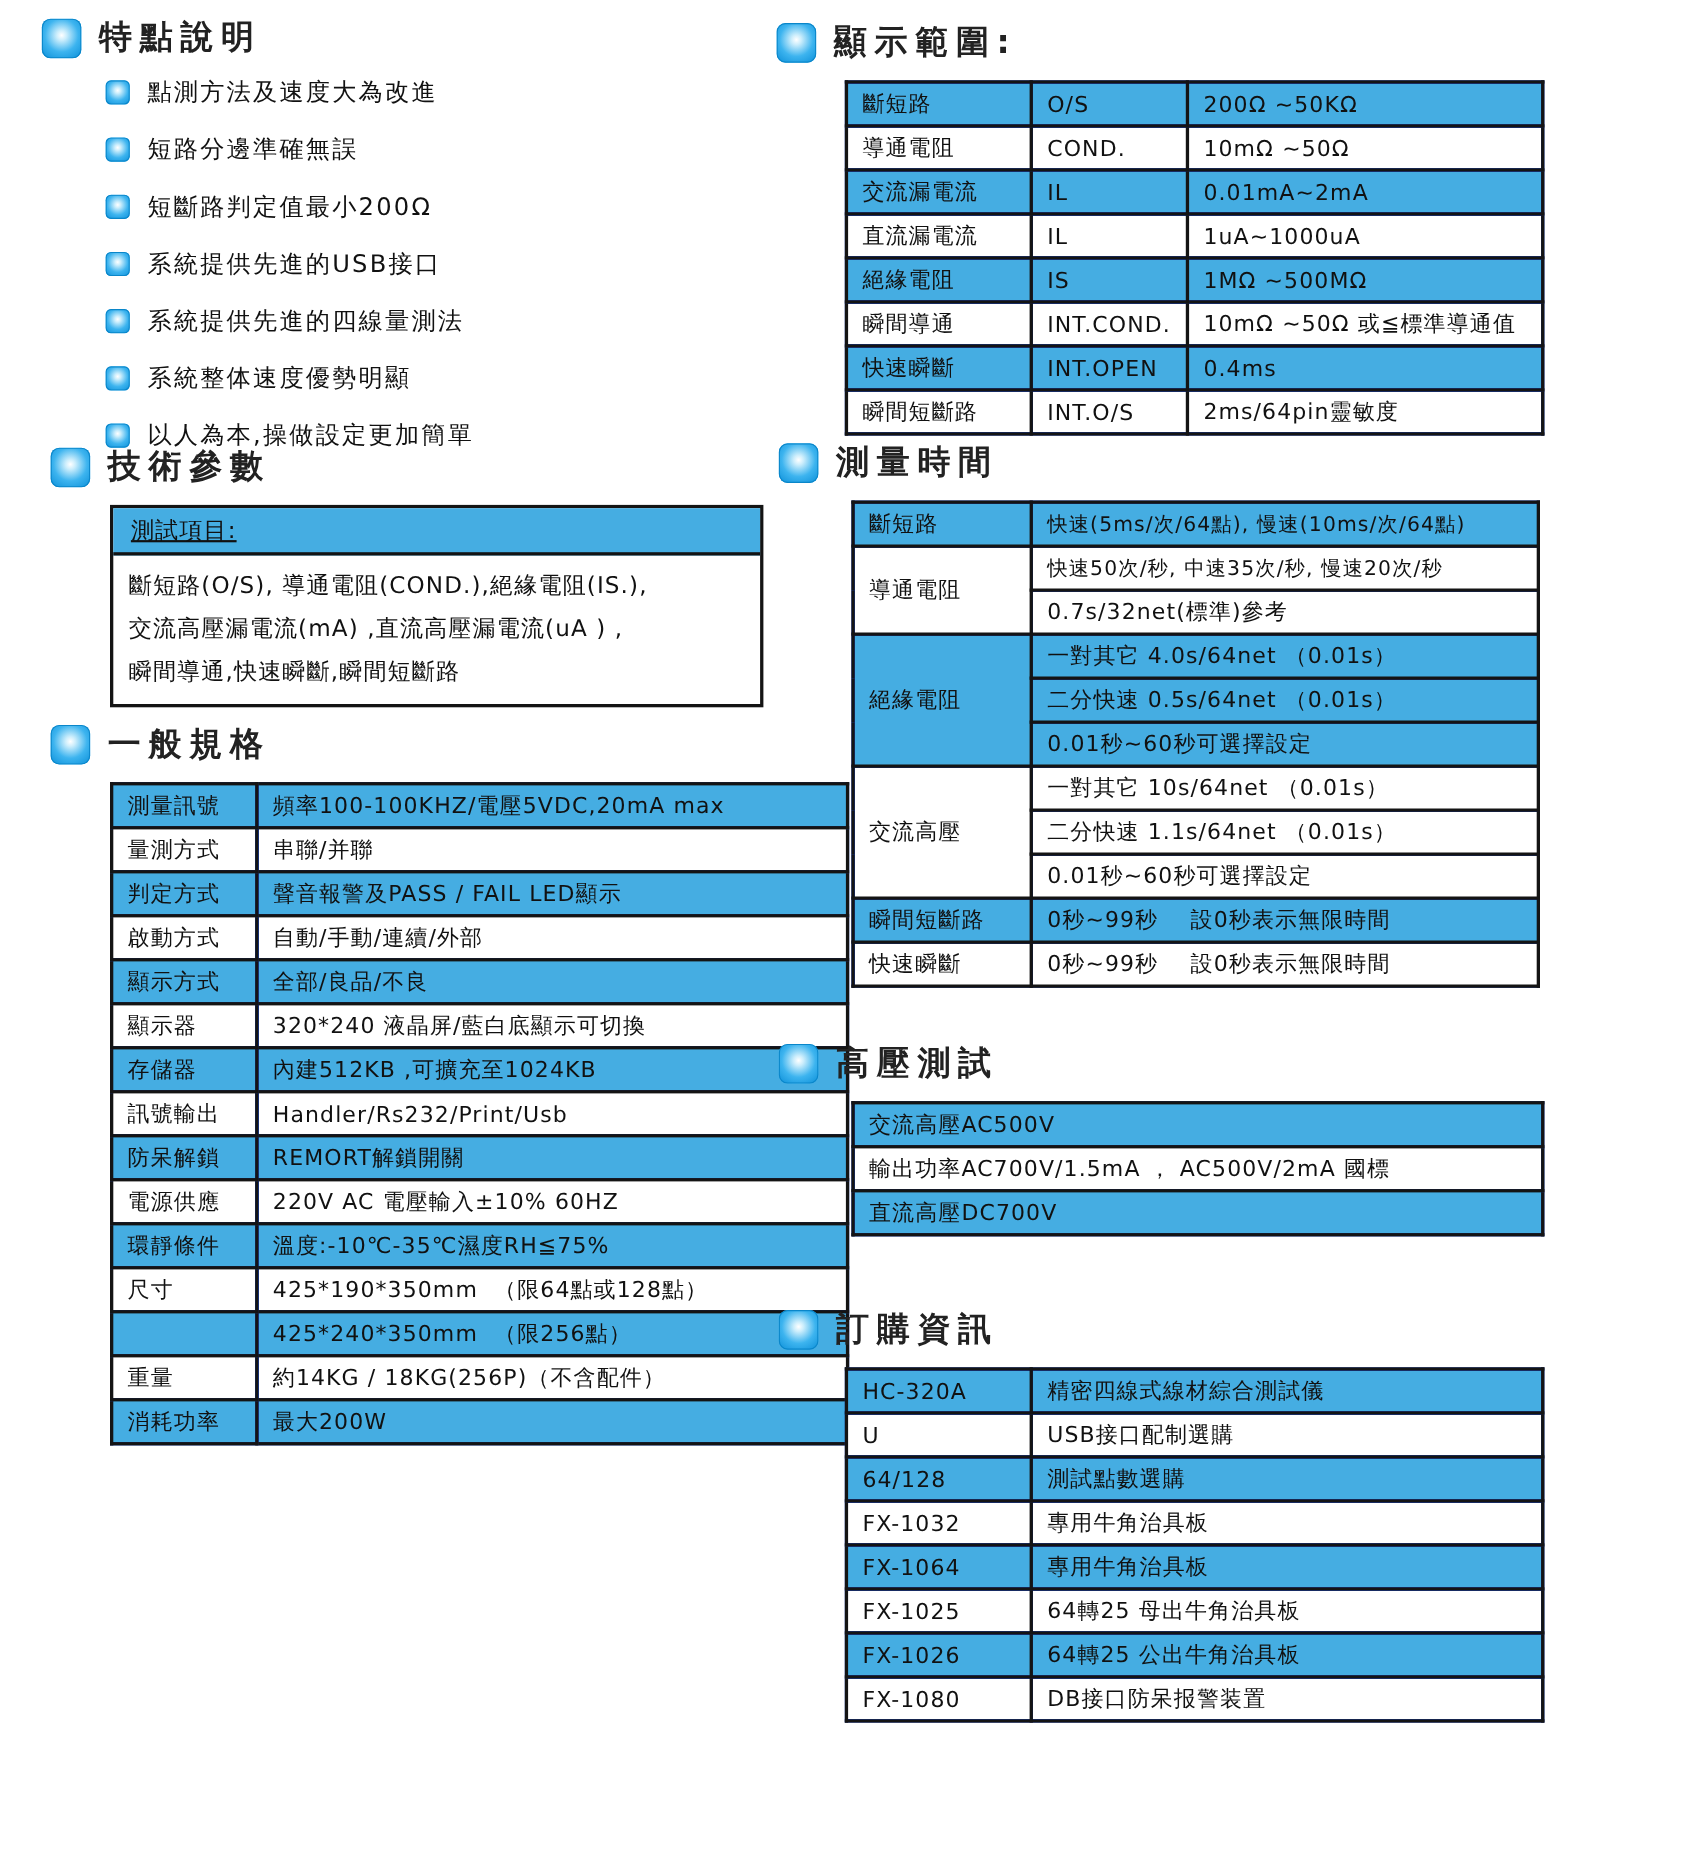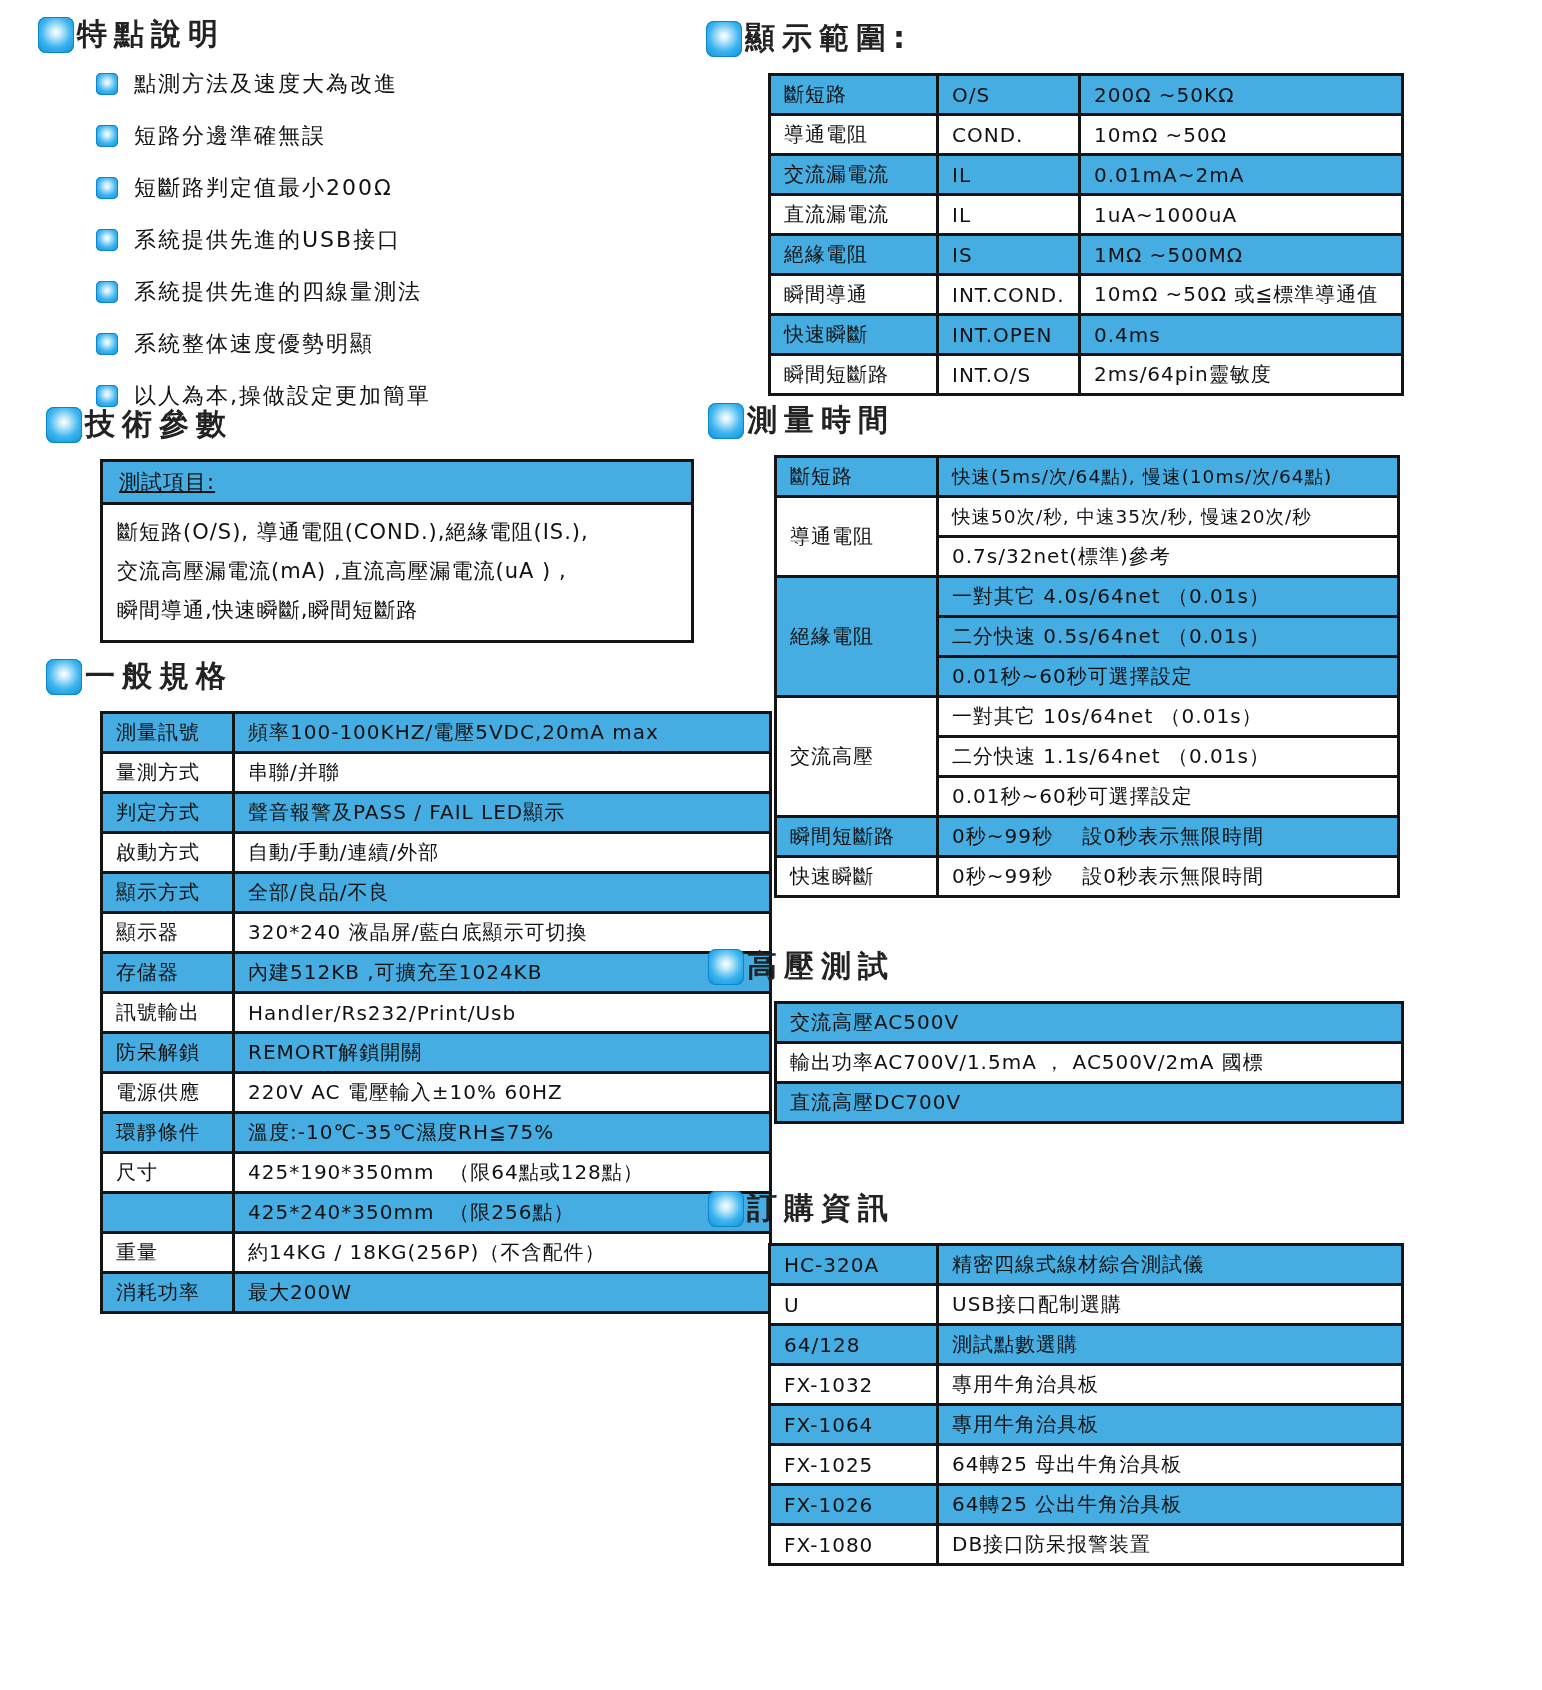--- a/index.html
+++ b/index.html
@@ -5,21 +5,21 @@
   :root{
     --blue:#45ade2;
     --border:#141414;
     --ink:#111111;
   }
   html,body{margin:0;padding:0;background:#ffffff;}
   body{font-family:"DejaVu Sans","Liberation Sans",sans-serif;color:var(--ink);}
   #canvas{position:relative;width:1542px;height:1690px;background:#ffffff;overflow:hidden;}
 
   .section{position:absolute;}
-  .sec-head{display:flex;align-items:center;gap:3px;margin:0 0 14px 0;}
+  .sec-head{display:flex;align-items:center;gap:16px;margin:0 0 14px 0;}
   .sec-title{font-size:30px;font-weight:600;letter-spacing:7px;color:#222;white-space:nowrap;}
 
   
   .sq{display:inline-block;border-radius:8px;
       background:radial-gradient(circle at 50% 42%, #ffffff 0%, #cdeefc 16%, #3db4ef 55%, #0a8ed8 100%);
       box-shadow:0 0 0 1px #0a86c9 inset;}
   .sq.lg{width:36px;height:36px;}
   .sq.sm{width:22px;height:22px;border-radius:5px;flex:0 0 22px;}
 
   .feature-list{margin-left:58px;display:flex;flex-direction:column;gap:22px;}

